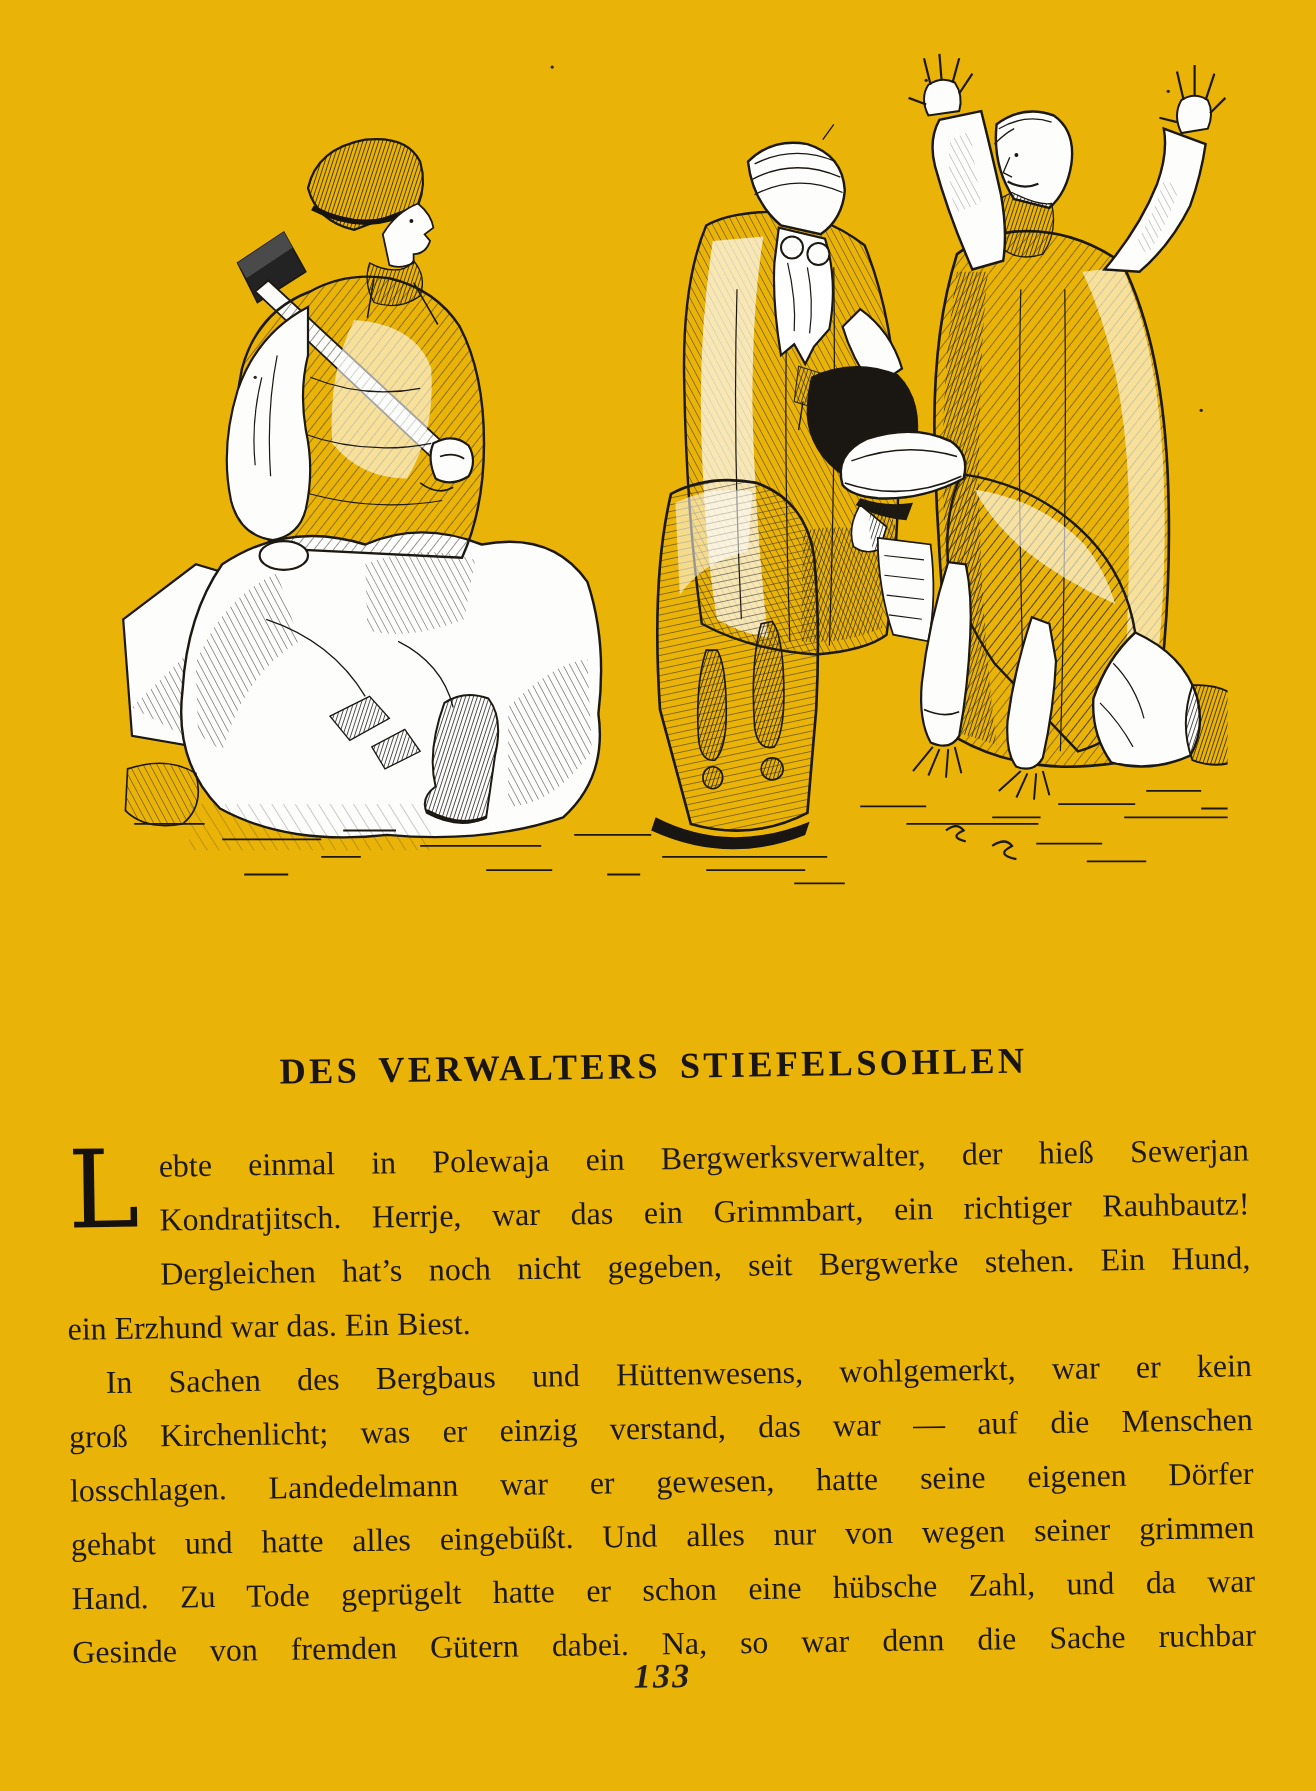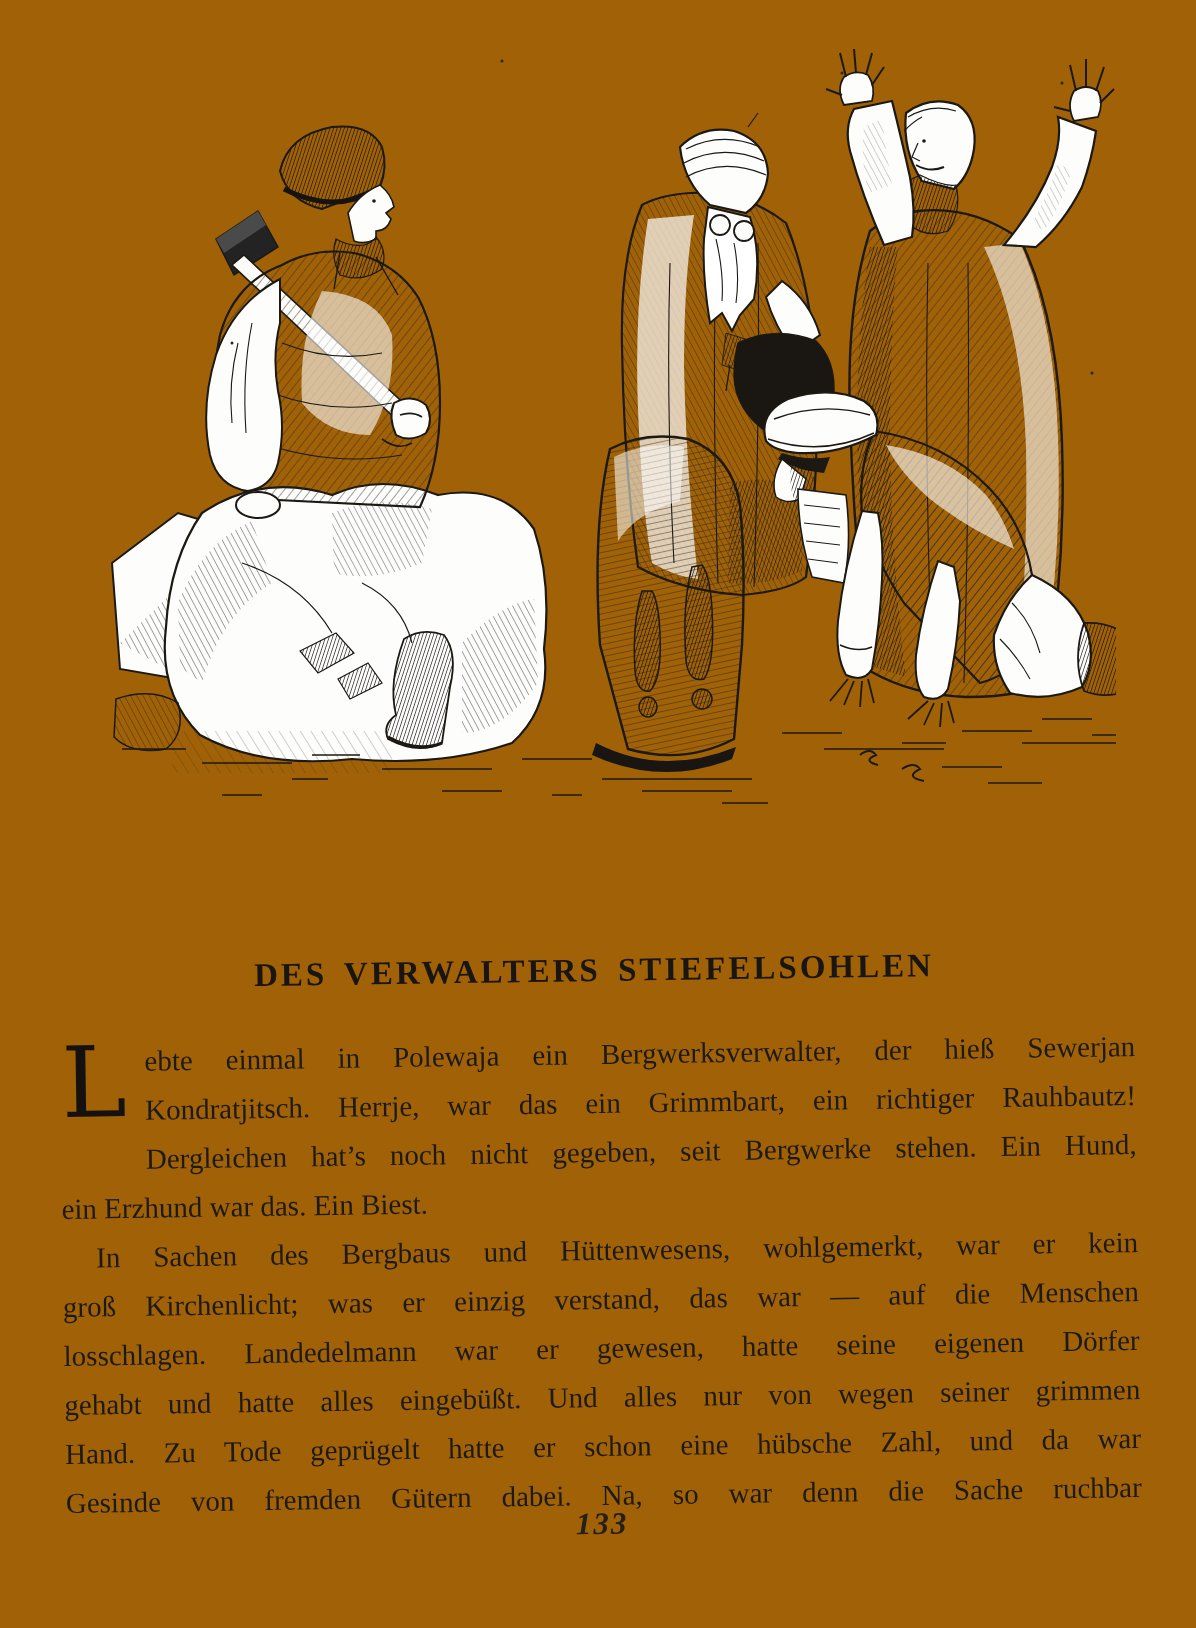--- a/index.html
+++ b/index.html
@@ -1,20 +1,20 @@
 <!DOCTYPE html>
 <html><head>
 <meta charset="utf-8">
 <style>
   html,body { margin:0; padding:0; background:#e8e8e8; }
   .page {
     position:relative;
     width:1196px; height:1628px;
     margin:0 auto;
-    background:#a16207;
+    background:#eab308;
     overflow:hidden;
     font-family:"Liberation Serif", serif;
     color:#1c1c1c;
   }
   figure.illo {
     position:absolute; left:82px; top:42px;
     width:1034px; height:766px; margin:0; padding:0;
   }
   figure.illo svg { display:block; width:100%; height:100%; }
 

